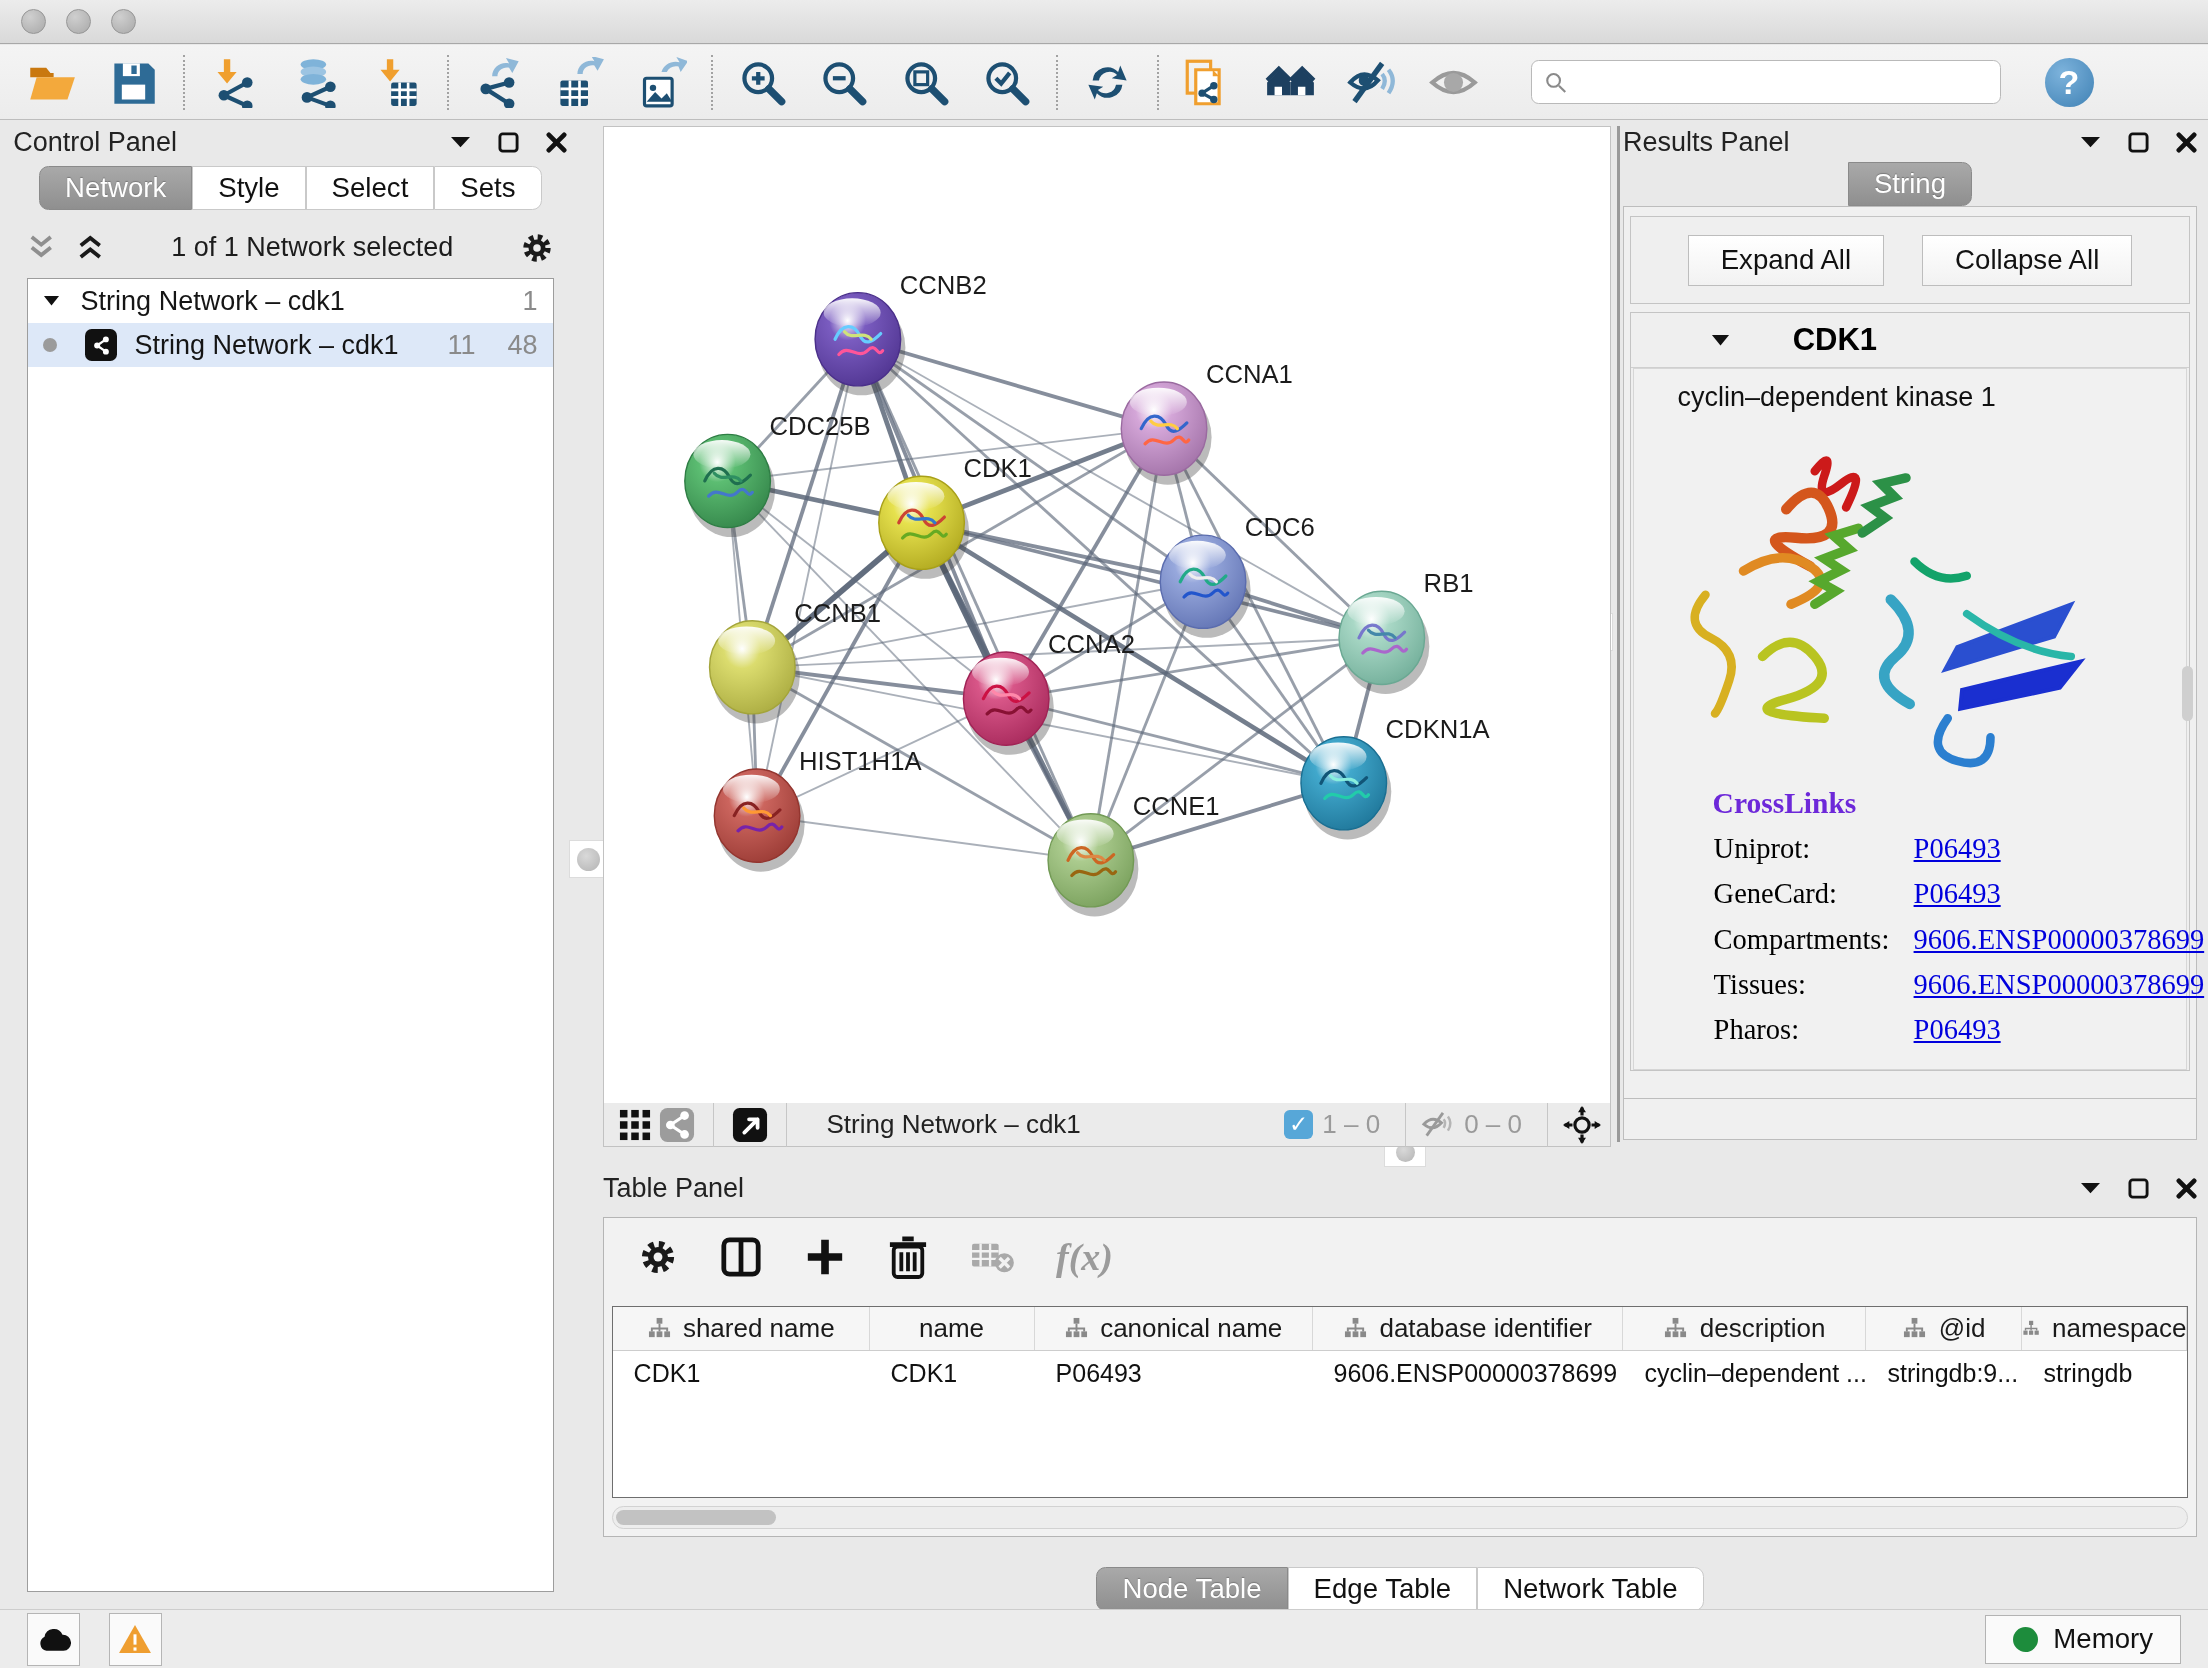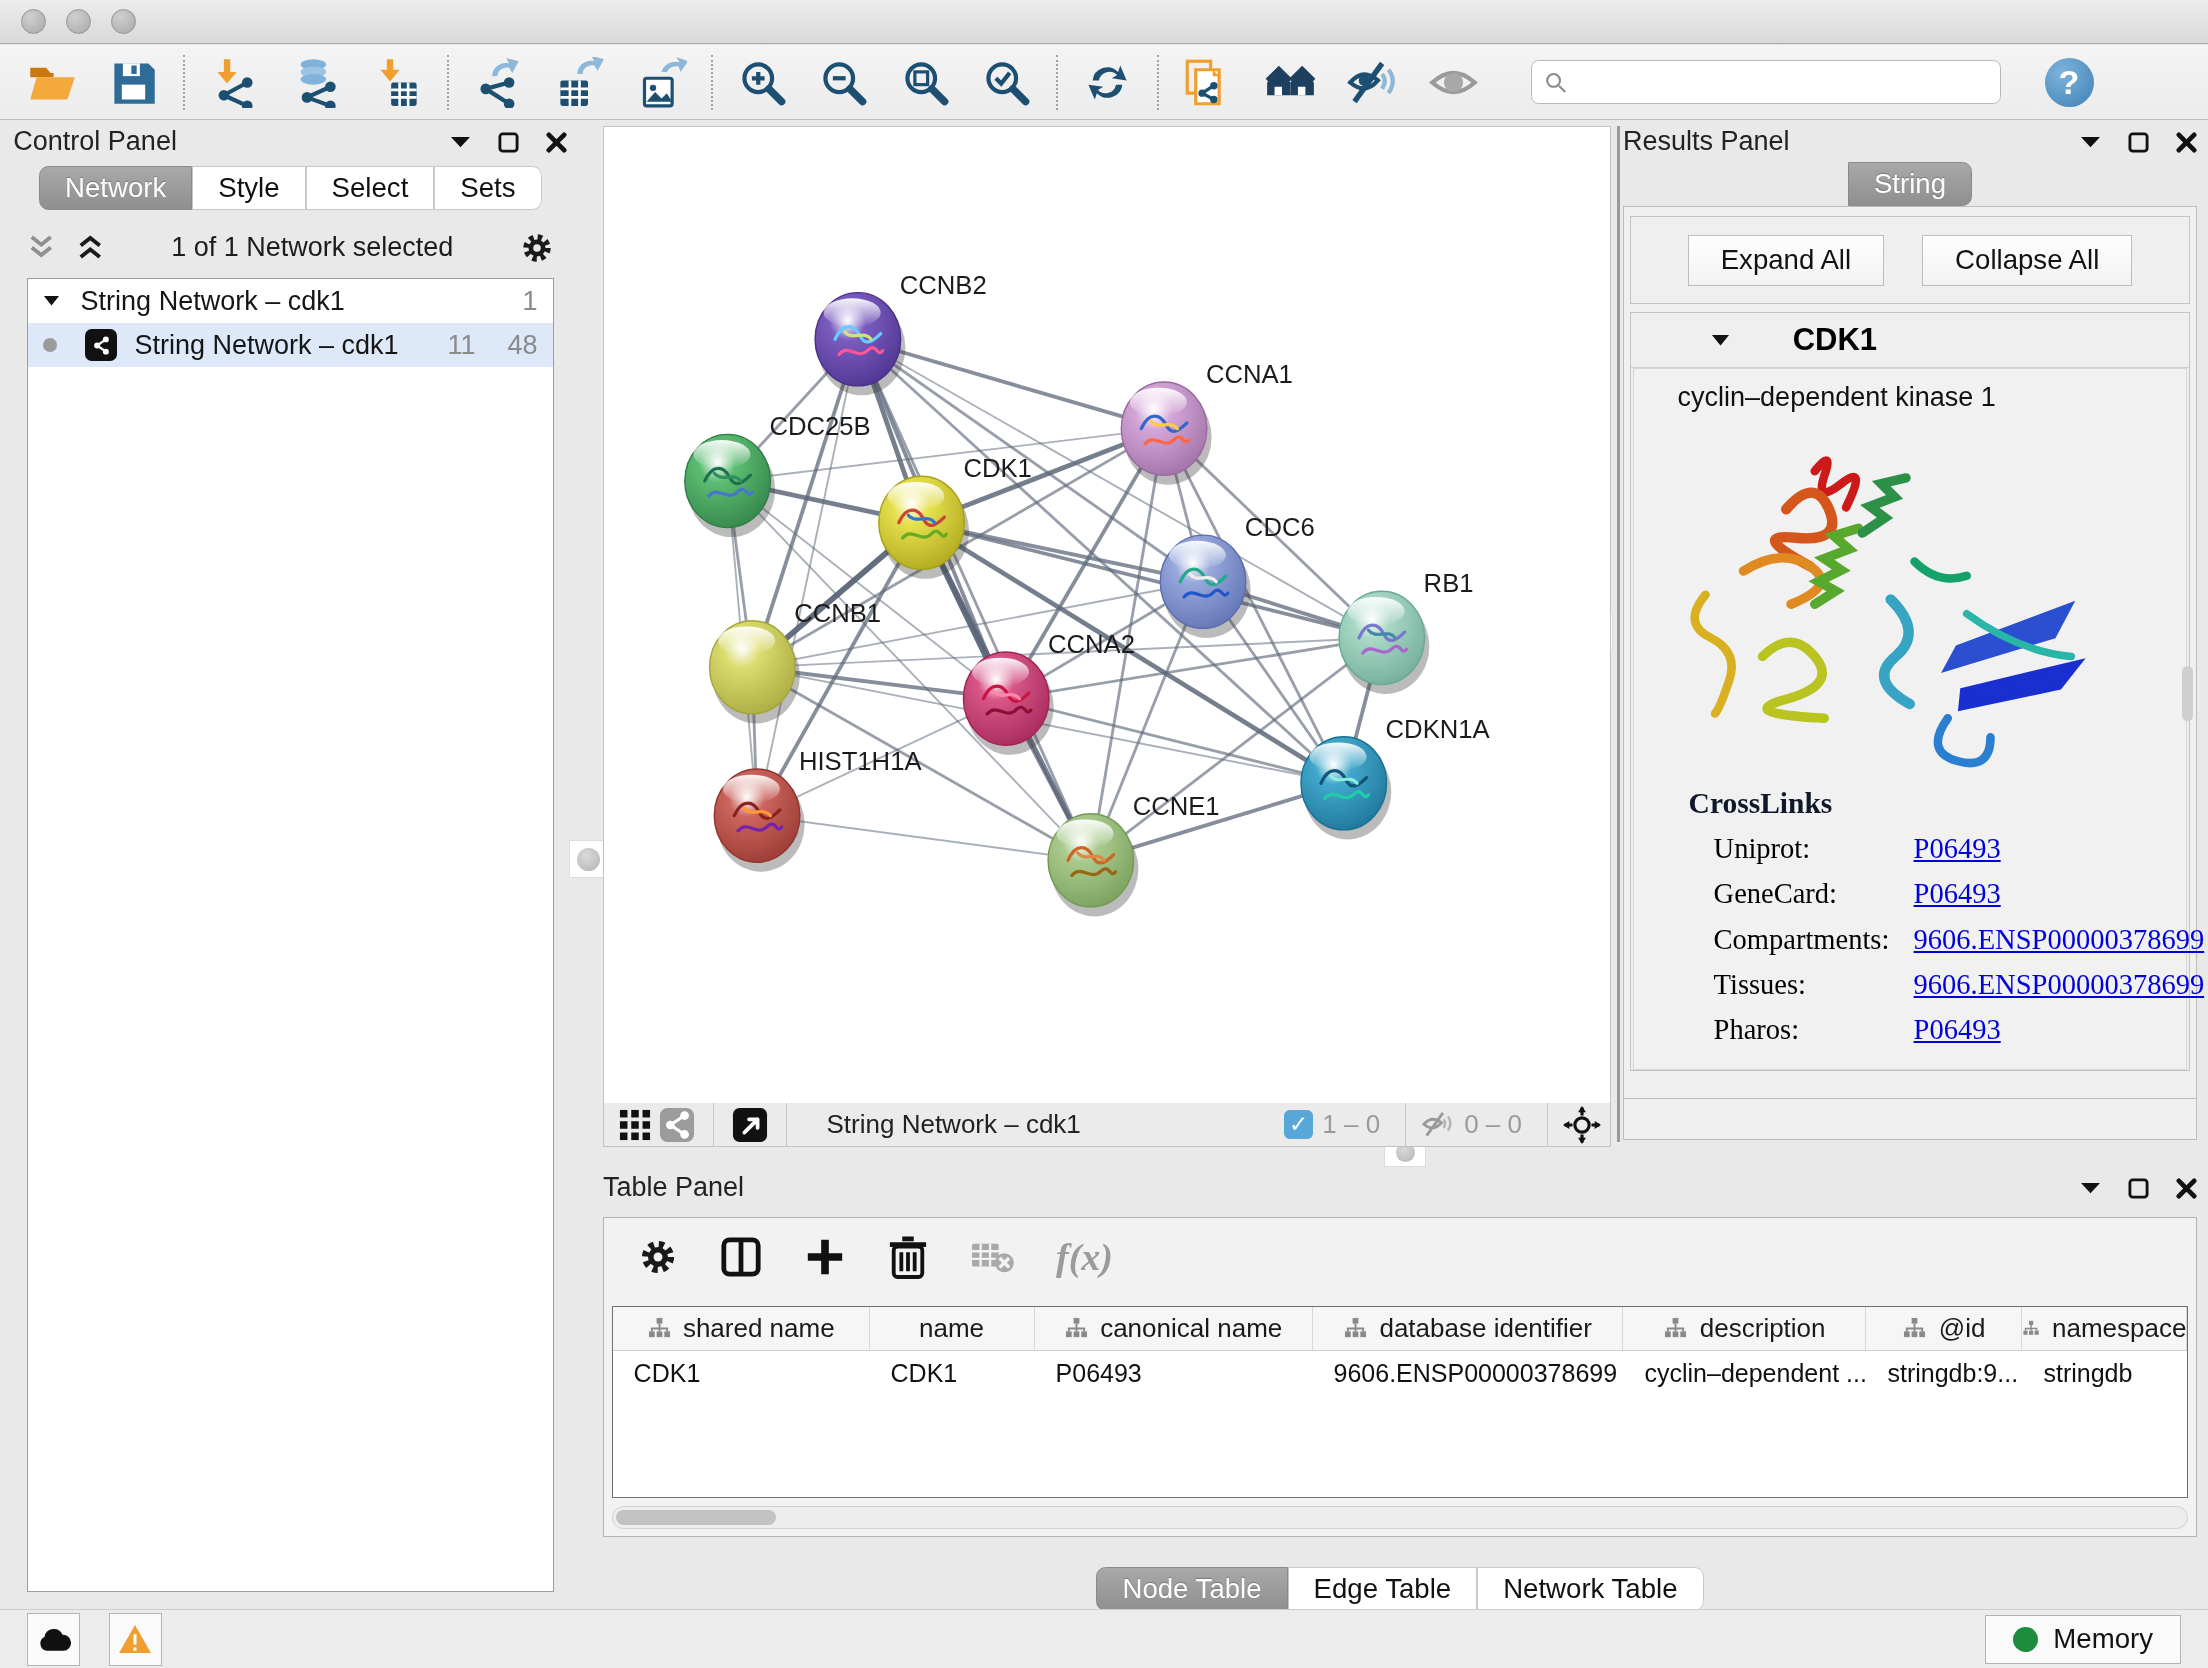--- a/index.html
+++ b/index.html
@@ -24,21 +24,21 @@
   .tbico { width:53px; height:53px; display:flex; align-items:center; justify-content:center; cursor:pointer; }
   .searchwrap { margin-left:51px; width:470px; height:44px; background:#fff; border:1px solid #b9b9b9;
     border-radius:7.6px; display:flex; align-items:center; padding:0 11.4px; }
   .searchwrap input { border:none; outline:none; font-size:25px; width:100%; background:transparent;
     font-family:"Liberation Sans",sans-serif; }
   .helpbtn { margin-left:44px; width:49px; height:49px; border-radius:50%;
     background:radial-gradient(circle at 35% 30%, #7db3dc, #3f81b4); color:#fff; font-size:34px;
     font-weight:bold; display:flex; align-items:center; justify-content:center; cursor:pointer; }
 
   
-  .pheader { height:32px; display:flex; font-size:27px; color:#222;gap:36px; }
+  .pheader { height:32px; display:flex; align-items:center; font-size:27px; color:#222;gap:36px; }
   .pctrl { display:flex; align-items:center; gap:27px; margin-left:auto; }
   .pctrl svg { cursor:pointer; }
   .tabbtn { height:44px; padding:0 25px; background:#fff; border:1px solid #c9c9c9;
     display:flex; align-items:center; font-size:27.6px; color:#111; cursor:pointer; }
   .tabbtn.first { border-radius:9.5px 0 0 9.5px; }
   .tabbtn.last { border-radius:0 9.5px 9.5px 0; }
   .tabbtn.sel { background:linear-gradient(#a9a9a9,#8f8f8f); color:#fff; border-color:#8a8a8a;
     text-shadow:0 -1px 1px rgba(0,0,0,.25); }
 
   
@@ -73,21 +73,21 @@
   .rp-box { margin-top:0px; border:1px solid #bdbdbd; background:#f0f0f0; height:919px; position:relative; }
   .rp-buttons { margin:9.5px 5.7px 0 5.7px; border:1px solid #c4c4c4; background:#efefef; height:88px;
     display:flex; align-items:center; justify-content:center; gap:38px; }
   .rbtn { background:linear-gradient(#ffffff,#f2f2f2); border:1px solid #bdbdbd; border-radius:0;
     font-size:27.6px; color:#111; padding:8.6px 32px; cursor:pointer; }
   .rp-node { margin:7.6px 5.7px 0 5.7px; border:1px solid #c4c4c4; background:#efefef; height:759px; }
   .rp-nodehead { height:55px; display:flex; align-items:center; border-bottom:1px solid #cfcfcf; }
   .rp-nodebody { background:#f1f1f1; height:702px; border:1px solid #d6d6d6; margin:0 1.9px; position:relative; }
   .rp-desc { font-size:27px; color:#111; padding:13.3px 0 0 44px; }
   .crosslinks { position:absolute; left:55px; top:418px; font-family:"Liberation Serif", serif; }
-  .crosslinks h3 { font-size:29.5px; color:#0f172a; }
+  .crosslinks h3 { font-size:29.5px; color:#6d28d9;margin-left:24px; }
   .clrow { display:flex; margin-top:13.3px; font-size:28.5px; }
   .clrow .cll { width:200px; color:#000; margin-left:25px; }
   .clrow a { color:#0000dd; text-decoration:underline; cursor:pointer; }
   .rp-hscroll { position:absolute; left:1623px; top:1098px; width:574px; height:42px;
     border:1px solid #bdbdbd; background:#f0f0f0; }
   .rp-vthumb { position:absolute; left:2182px; top:666px; width:11.4px; height:55px;
     background:#cfcfcf; border-radius:5.7px; }
 
   
   .table-panel { position:absolute; left:603px; top:1172px; width:1594px; height:424px; }

